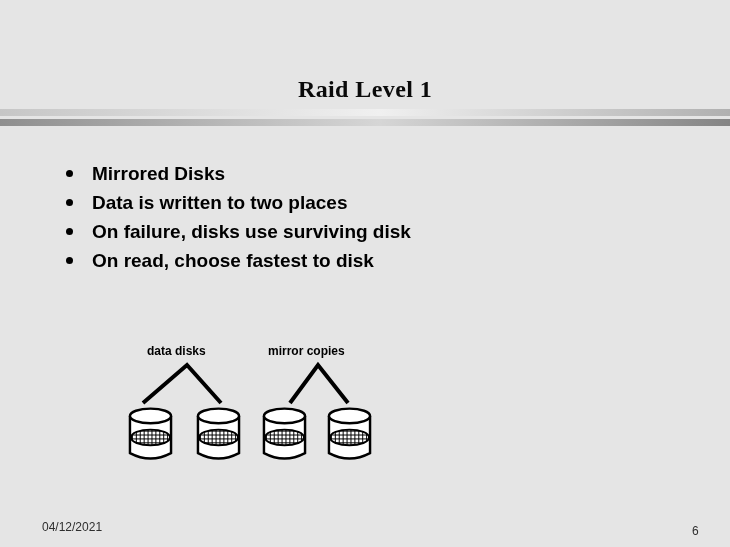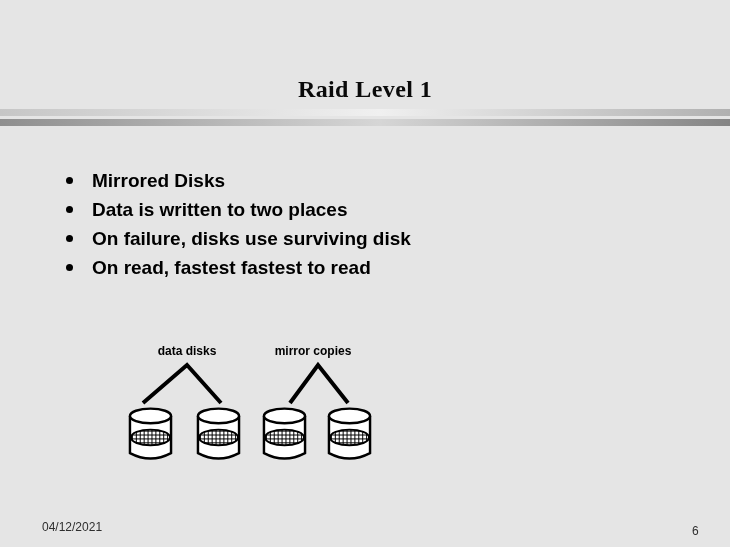--- a/index.html
+++ b/index.html
@@ -25,21 +25,21 @@
   .stripe-top{
     top:109px;height:7px;
     background:linear-gradient(90deg,#c6c6c6 0%,#f0f0f0 52%,#b0b0b0 100%);
   }
   .stripe-bottom{
     top:119px;height:7px;
     background:linear-gradient(90deg,#8e8e8e 0%,#d6d6d6 52%,#848484 100%);
   }
   .bullets{
     position:absolute;
-    left:66px;top:166px;
+    left:66px;top:159px;
     margin:0;padding:0;
     list-style:none;
   }
   .bullet-item{
     display:flex;
     align-items:center;
     height:29px;
   }
   .dot{
     flex:none;
@@ -53,21 +53,21 @@
     font-weight:bold;
     color:#000;
     white-space:nowrap;
   }
   .dlabel{
     position:absolute;
     top:345px;
     font-size:12px;
     font-weight:bold;
     color:#000;
-    text-align:center;
+    text-align:left;
     white-space:nowrap;
     line-height:13px;
   }
   .dlabel-left{left:147px;width:80px;}
   .dlabel-right{left:268px;width:90px;}
   .carets{position:absolute;left:100px;top:350px;}
   .disk{position:absolute;top:407px;}
   .disk-1{left:128px;}
   .disk-2{left:196px;}
   .disk-3{left:262px;}
@@ -104,21 +104,21 @@
     <li class="bullet-item">
       <span class="dot"></span>
       <span class="bullet-text">Data is written to two places</span>
     </li>
     <li class="bullet-item">
       <span class="dot"></span>
       <span class="bullet-text">On failure, disks use surviving disk</span>
     </li>
     <li class="bullet-item">
       <span class="dot"></span>
-      <span class="bullet-text">On read, fastest fastest to read</span>
+      <span class="bullet-text">On read, choose fastest to disk</span>
     </li>
   </ul>
 
   <div>
 
     <svg class="defs-svg" aria-hidden="true">
       <defs>
         <pattern id="xhatch" width="4" height="4" patternUnits="userSpaceOnUse">
           <rect width="4" height="4" fill="#ffffff"></rect>
           <path d="M0 0.5 H4 M0.5 0 V4" stroke="#000" stroke-width="1" fill="none"></path>

